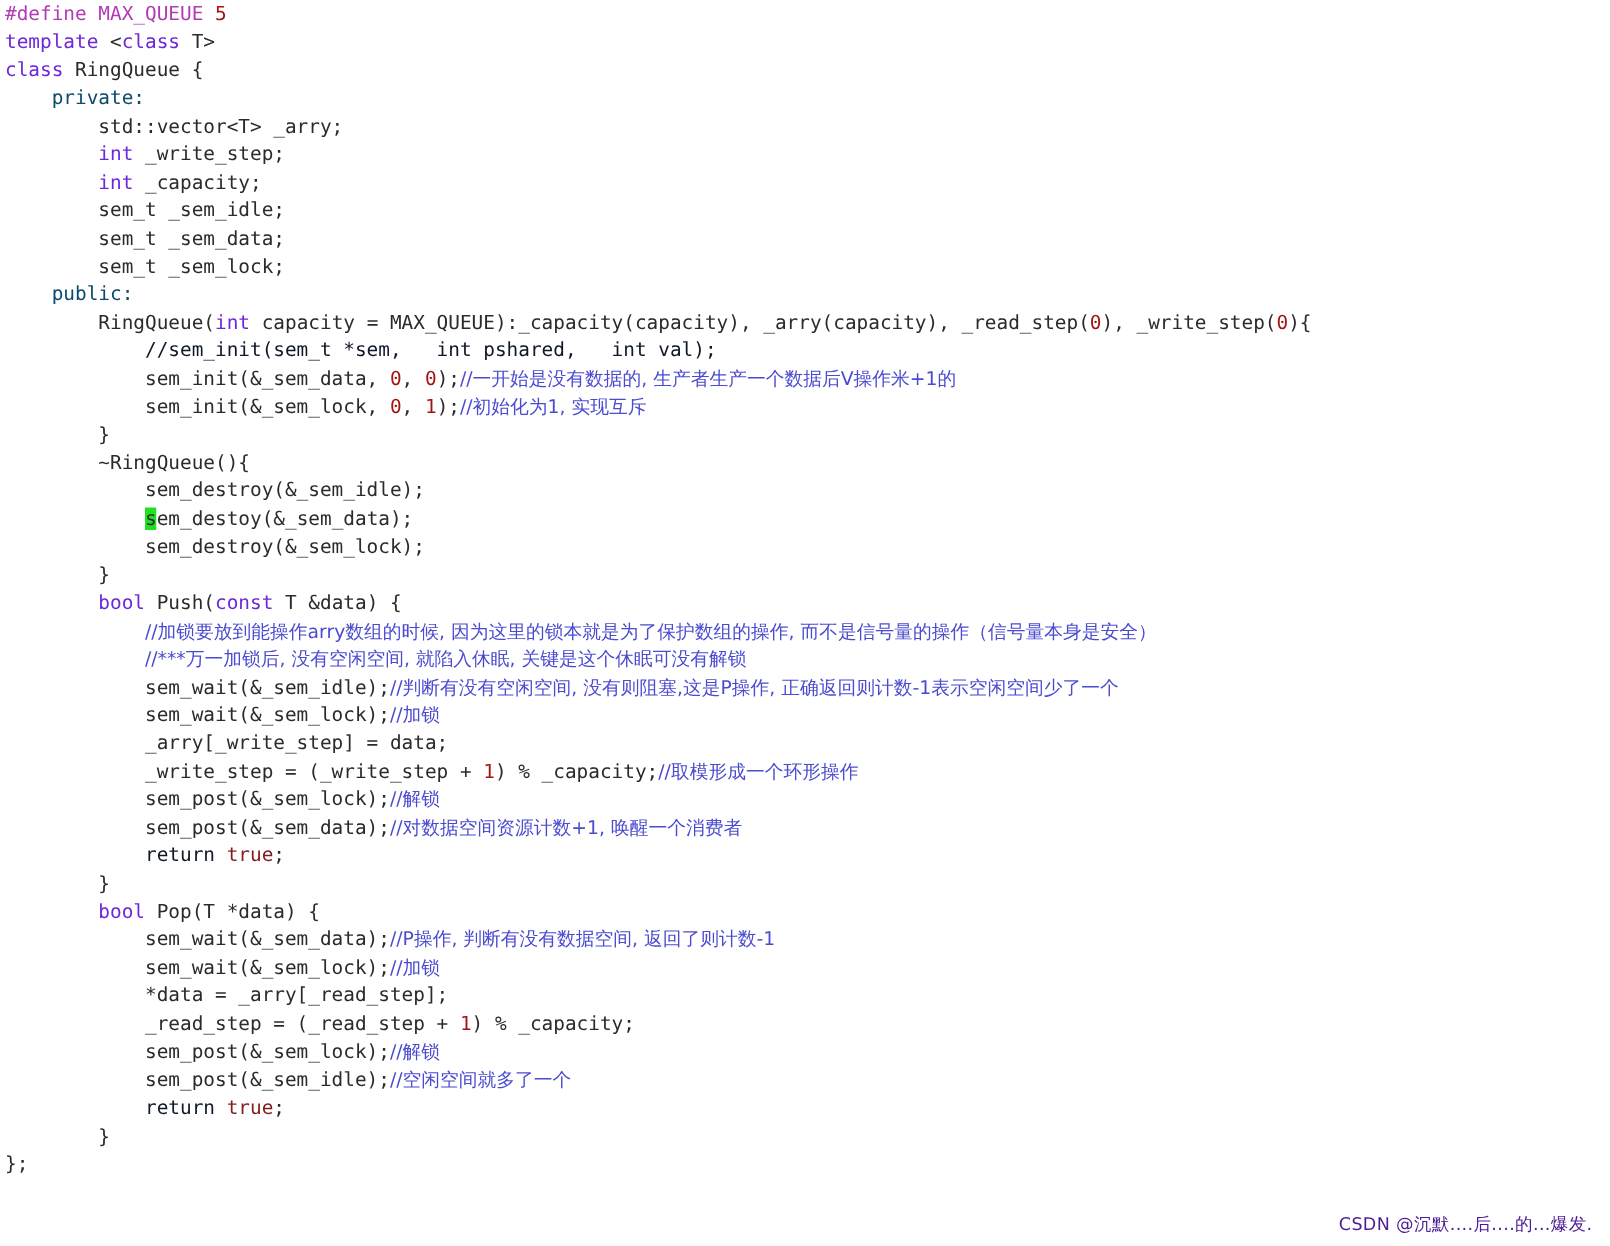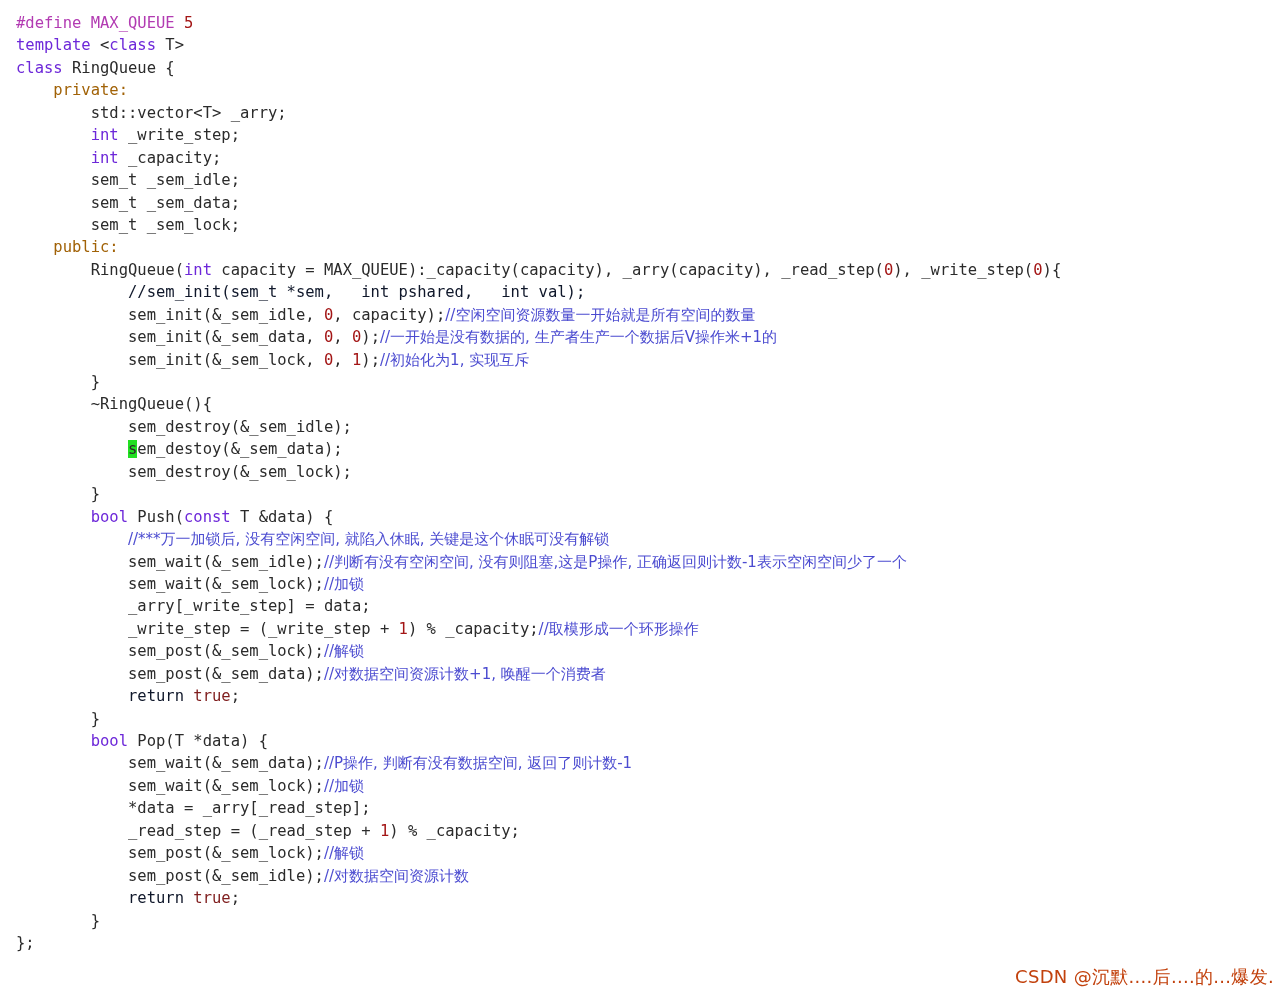--- a/index.html
+++ b/index.html
@@ -11,54 +11,54 @@
     width: 1288px;
     height: 997px;
     overflow: hidden;
     font-family: "DejaVu Sans Mono", "Liberation Mono", monospace;
   }
   #code-view {
     position: relative;
     width: 1288px;
     height: 997px;
     background: #ffffff;
-    padding: 12px;
+    padding: 0;
     box-sizing: border-box;
   }
   .code-line {
     height: 22.45px;
     line-height: 22.45px;
     font-size: 15.5px;
     white-space: pre;
     color: #2b2b2b;
     letter-spacing: 0px;
     padding-left: 4px;
   }
   
   .t-pre     { color: #b23bb2; }      
   .t-macro   { color: #b23bb2; }      
   .t-kw      { color: #6d28d9; }      
-  .t-access  { color: #a16207; }      
+  .t-access  { color: #0c4a6e; }      
   .t-num     { color: #a31515; }      
   .t-bool    { color: #7f1d1d; }      
   .t-ret     { color: #0f172a; }      
   .t-cmt     { color: #0f172a; }      
   .t-plain   { color: #2b2b2b; }
   .t-cmt-cn  { color: #4b4bd0; font-family: "DejaVu Sans", "Liberation Sans", sans-serif; font-size: 15px; }
   .cursor-hl {
     background: #22e022;
     color: #2b2b2b;
   }
   #watermark {
     position: absolute;
     right: 14px;
     bottom: 8px;
     font-family: "DejaVu Sans", "Liberation Sans", sans-serif;
-    font-size: 18px;
-    color: #c2410c;
+    font-size: 14px;
+    color: #4c1d95;
     white-space: pre;
     letter-spacing: 0.3px;
     text-align: right;
   }
 </style>
 </head>
 <body>
 
 <div id="code-view">
   <div id="code-lines">
@@ -68,44 +68,44 @@
       <div class="code-line"><span class="t-plain">    </span><span class="t-access">private</span><span class="t-access">:</span></div>
       <div class="code-line"><span class="t-plain">        </span><span class="t-plain">std::vector&lt;T&gt; _arry;</span></div>
       <div class="code-line"><span class="t-plain">        </span><span class="t-kw">int</span><span class="t-plain"> _write_step;</span></div>
       <div class="code-line"><span class="t-plain">        </span><span class="t-kw">int</span><span class="t-plain"> _capacity;</span></div>
       <div class="code-line"><span class="t-plain">        </span><span class="t-plain">sem_t _sem_idle;</span></div>
       <div class="code-line"><span class="t-plain">        </span><span class="t-plain">sem_t _sem_data;</span></div>
       <div class="code-line"><span class="t-plain">        </span><span class="t-plain">sem_t _sem_lock;</span></div>
       <div class="code-line"><span class="t-plain">    </span><span class="t-access">public</span><span class="t-access">:</span></div>
       <div class="code-line"><span class="t-plain">        </span><span class="t-plain">RingQueue(</span><span class="t-kw">int</span><span class="t-plain"> capacity = MAX_QUEUE):_capacity(capacity), _arry(capacity), _read_step(</span><span class="t-num">0</span><span class="t-plain">), _write_step(</span><span class="t-num">0</span><span class="t-plain">){</span></div>
       <div class="code-line"><span class="t-plain">            </span><span class="t-cmt">//sem_init(sem_t *sem,   int pshared,   int val);</span></div>
-      <div class="code-line"><span class="t-plain">            </span><span class="t-plain">sem_init(&amp;_sem_idle, </span><span class="t-num">0</span><span class="t-plain">, capacity);</span><span class="t-cmt-cn">//空闲空间资源数量一开始就是所有空间的数量</span></div>
       <div class="code-line"><span class="t-plain">            </span><span class="t-plain">sem_init(&amp;_sem_data, </span><span class="t-num">0</span><span class="t-plain">, </span><span class="t-num">0</span><span class="t-plain">);</span><span class="t-cmt-cn">//一开始是没有数据的, 生产者生产一个数据后V操作米+1的</span></div>
       <div class="code-line"><span class="t-plain">            </span><span class="t-plain">sem_init(&amp;_sem_lock, </span><span class="t-num">0</span><span class="t-plain">, </span><span class="t-num">1</span><span class="t-plain">);</span><span class="t-cmt-cn">//初始化为1, 实现互斥</span></div>
       <div class="code-line"><span class="t-plain">        </span><span class="t-plain">}</span></div>
       <div class="code-line"><span class="t-plain">        </span><span class="t-plain">~RingQueue(){</span></div>
       <div class="code-line"><span class="t-plain">            </span><span class="t-plain">sem_destroy(&amp;_sem_idle);</span></div>
       <div class="code-line"><span class="t-plain">            </span><span class="cursor-hl">s</span><span class="t-plain">em_destoy(&amp;_sem_data);</span></div>
       <div class="code-line"><span class="t-plain">            </span><span class="t-plain">sem_destroy(&amp;_sem_lock);</span></div>
       <div class="code-line"><span class="t-plain">        </span><span class="t-plain">}</span></div>
       <div class="code-line"><span class="t-plain">        </span><span class="t-kw">bool</span><span class="t-plain"> Push(</span><span class="t-kw">const</span><span class="t-plain"> T &amp;data) {</span></div>
+      <div class="code-line"><span class="t-plain">            </span><span class="t-cmt-cn">//加锁要放到能操作arry数组的时候, 因为这里的锁本就是为了保护数组的操作, 而不是信号量的操作（信号量本身是安全）</span></div>
       <div class="code-line"><span class="t-plain">            </span><span class="t-cmt-cn">//***万一加锁后, 没有空闲空间, 就陷入休眠, 关键是这个休眠可没有解锁</span></div>
       <div class="code-line"><span class="t-plain">            </span><span class="t-plain">sem_wait(&amp;_sem_idle);</span><span class="t-cmt-cn">//判断有没有空闲空间, 没有则阻塞,这是P操作, 正确返回则计数-1表示空闲空间少了一个</span></div>
       <div class="code-line"><span class="t-plain">            </span><span class="t-plain">sem_wait(&amp;_sem_lock);</span><span class="t-cmt-cn">//加锁</span></div>
       <div class="code-line"><span class="t-plain">            </span><span class="t-plain">_arry[_write_step] = data;</span></div>
       <div class="code-line"><span class="t-plain">            </span><span class="t-plain">_write_step = (_write_step + </span><span class="t-num">1</span><span class="t-plain">) % _capacity;</span><span class="t-cmt-cn">//取模形成一个环形操作</span></div>
       <div class="code-line"><span class="t-plain">            </span><span class="t-plain">sem_post(&amp;_sem_lock);</span><span class="t-cmt-cn">//解锁</span></div>
       <div class="code-line"><span class="t-plain">            </span><span class="t-plain">sem_post(&amp;_sem_data);</span><span class="t-cmt-cn">//对数据空间资源计数+1, 唤醒一个消费者</span></div>
       <div class="code-line"><span class="t-plain">            </span><span class="t-ret">return</span><span class="t-plain"> </span><span class="t-bool">true</span><span class="t-plain">;</span></div>
       <div class="code-line"><span class="t-plain">        </span><span class="t-plain">}</span></div>
       <div class="code-line"><span class="t-plain">        </span><span class="t-kw">bool</span><span class="t-plain"> Pop(T *data) {</span></div>
       <div class="code-line"><span class="t-plain">            </span><span class="t-plain">sem_wait(&amp;_sem_data);</span><span class="t-cmt-cn">//P操作, 判断有没有数据空间, 返回了则计数-1</span></div>
       <div class="code-line"><span class="t-plain">            </span><span class="t-plain">sem_wait(&amp;_sem_lock);</span><span class="t-cmt-cn">//加锁</span></div>
       <div class="code-line"><span class="t-plain">            </span><span class="t-plain">*data = _arry[_read_step];</span></div>
       <div class="code-line"><span class="t-plain">            </span><span class="t-plain">_read_step = (_read_step + </span><span class="t-num">1</span><span class="t-plain">) % _capacity;</span></div>
       <div class="code-line"><span class="t-plain">            </span><span class="t-plain">sem_post(&amp;_sem_lock);</span><span class="t-cmt-cn">//解锁</span></div>
-      <div class="code-line"><span class="t-plain">            </span><span class="t-plain">sem_post(&amp;_sem_idle);</span><span class="t-cmt-cn">//对数据空间资源计数</span></div>
+      <div class="code-line"><span class="t-plain">            </span><span class="t-plain">sem_post(&amp;_sem_idle);</span><span class="t-cmt-cn">//空闲空间就多了一个</span></div>
       <div class="code-line"><span class="t-plain">            </span><span class="t-ret">return</span><span class="t-plain"> </span><span class="t-bool">true</span><span class="t-plain">;</span></div>
       <div class="code-line"><span class="t-plain">        </span><span class="t-plain">}</span></div>
       <div class="code-line"><span class="t-plain">};</span></div>
     </div>
   <div id="watermark">CSDN @沉默....后....的...爆发.</div>
 </div>
 
 </body></html>

